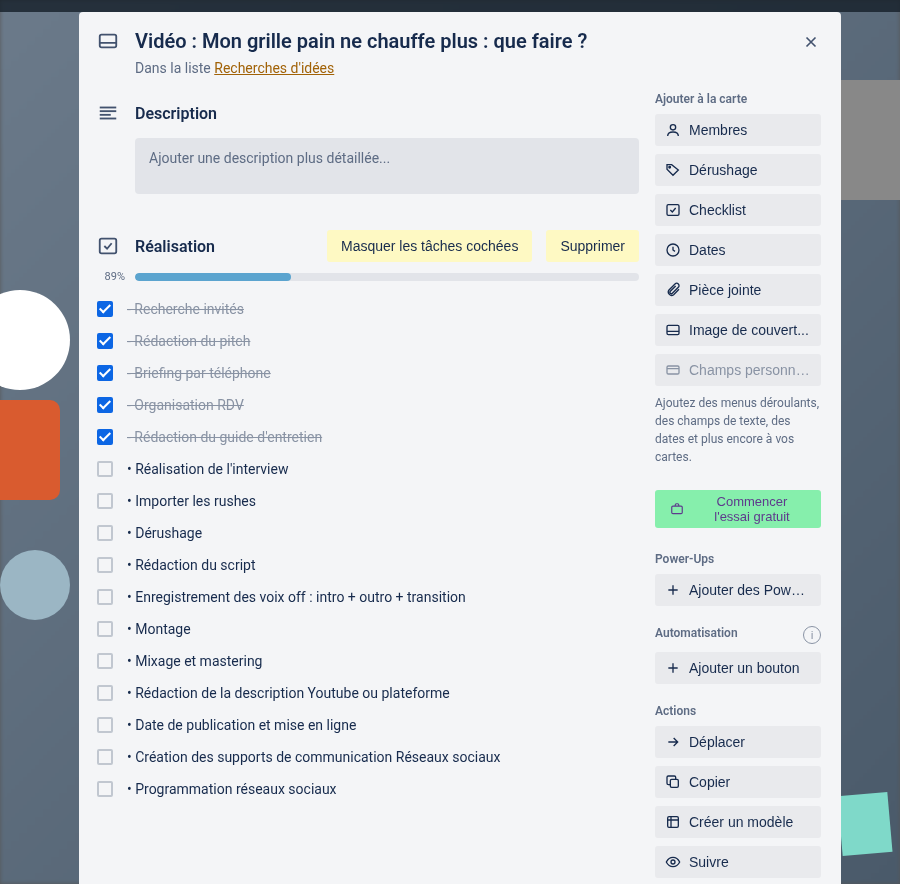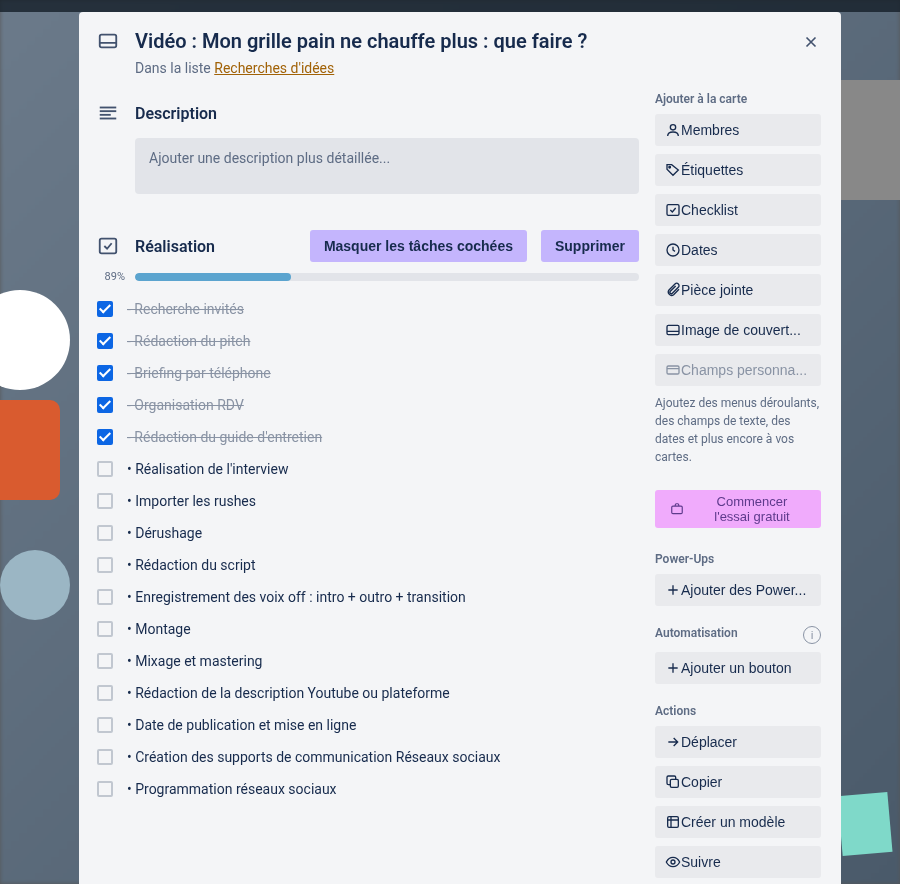--- a/index.html
+++ b/index.html
@@ -181,28 +181,27 @@
     gap: 14px;
     margin-bottom: 8px;
   }
   .chk-title {
     font-size: 16px;
     font-weight: 600;
     color: #172b4d;
     flex: 1;
   }
   .chk-btn {
-    background: #c4b5fd;
+    background: #fef9c3;
     border: none;
     color: #172b4d;
     font-size: 14px;
     padding: 8px 14px;
     border-radius: 3px;
     cursor: pointer;
-    font-weight: bold;
   }
   .progress-row {
     display: flex;
     align-items: center;
     gap: 10px;
     margin-bottom: 10px;
   }
   .progress-pct {
     width: 30px;
     font-size: 11px;
@@ -274,20 +273,21 @@
     border: none;
     text-align: left;
     padding: 8px 10px;
     font-size: 14px;
     color: #172b4d;
     border-radius: 3px;
     margin-bottom: 8px;
     cursor: pointer;
     display: flex;
     align-items: center;
+    gap: 8px;
     white-space: nowrap;
     overflow: hidden;
     text-overflow: ellipsis;
   }
   .side-btn.muted {
     color: #8993a4;
   }
   .side-btn .lbl {
     overflow:hidden;text-overflow:ellipsis;
   }
@@ -302,21 +302,21 @@
   .side-note {
     font-size: 12px;
     color: #5e6c84;
     line-height: 1.5;
     margin: 4px 0 24px 0;
   }
   .trial-btn {
     display: flex;
     align-items: center;
     gap: 12px;
-    background: #f0abfc;
+    background: #86efac;
     color: #5e3a8c;
     font-size: 13px;
     padding: 4px 14px;
     border-radius: 3px;
     border: none;
     cursor: pointer;
     margin-bottom: 24px;
   }
   .section-gap { margin-top: 20px; }
   .auto-row {
@@ -481,21 +481,21 @@
         <span class="lbl">Membres</span>
       </button>
 
       <button class="side-btn">
         <span class="side-icon">
             <svg width="16" height="16" viewBox="0 0 24 24" fill="none" stroke="currentColor" stroke-width="2">
               <path d="M20 12l-8 8-9-9V4h7l10 8z"></path>
               <circle cx="7" cy="8" r="1.2" fill="currentColor"></circle>
             </svg>
           </span>
-        <span class="lbl">Étiquettes</span>
+        <span class="lbl">Dérushage</span>
       </button>
 
       <button class="side-btn">
         <span class="side-icon">
             <svg width="16" height="16" viewBox="0 0 24 24" fill="none" stroke="currentColor" stroke-width="2">
               <rect x="3" y="4" width="18" height="16" rx="2"></rect>
               <path d="M8 12l3 3 5-6"></path>
             </svg>
           </span>
         <span class="lbl">Checklist</span>

